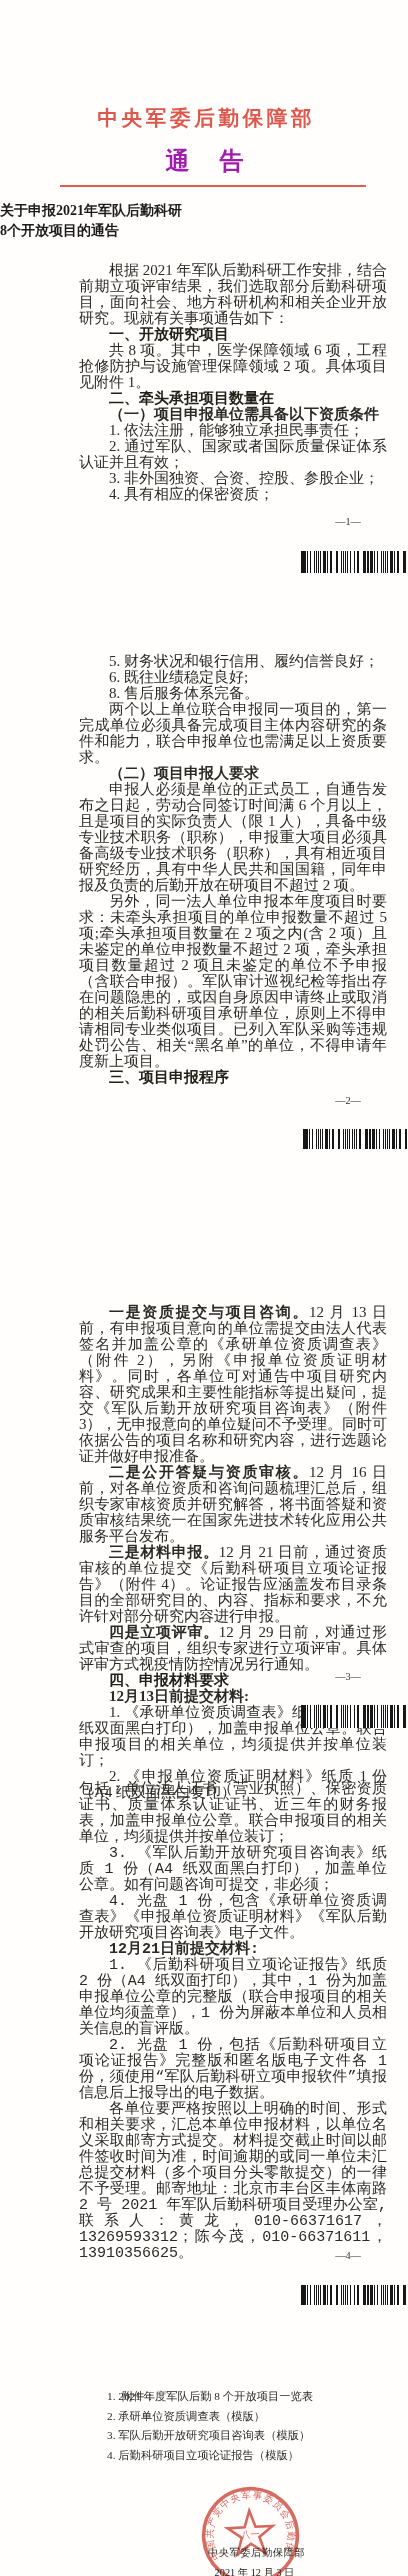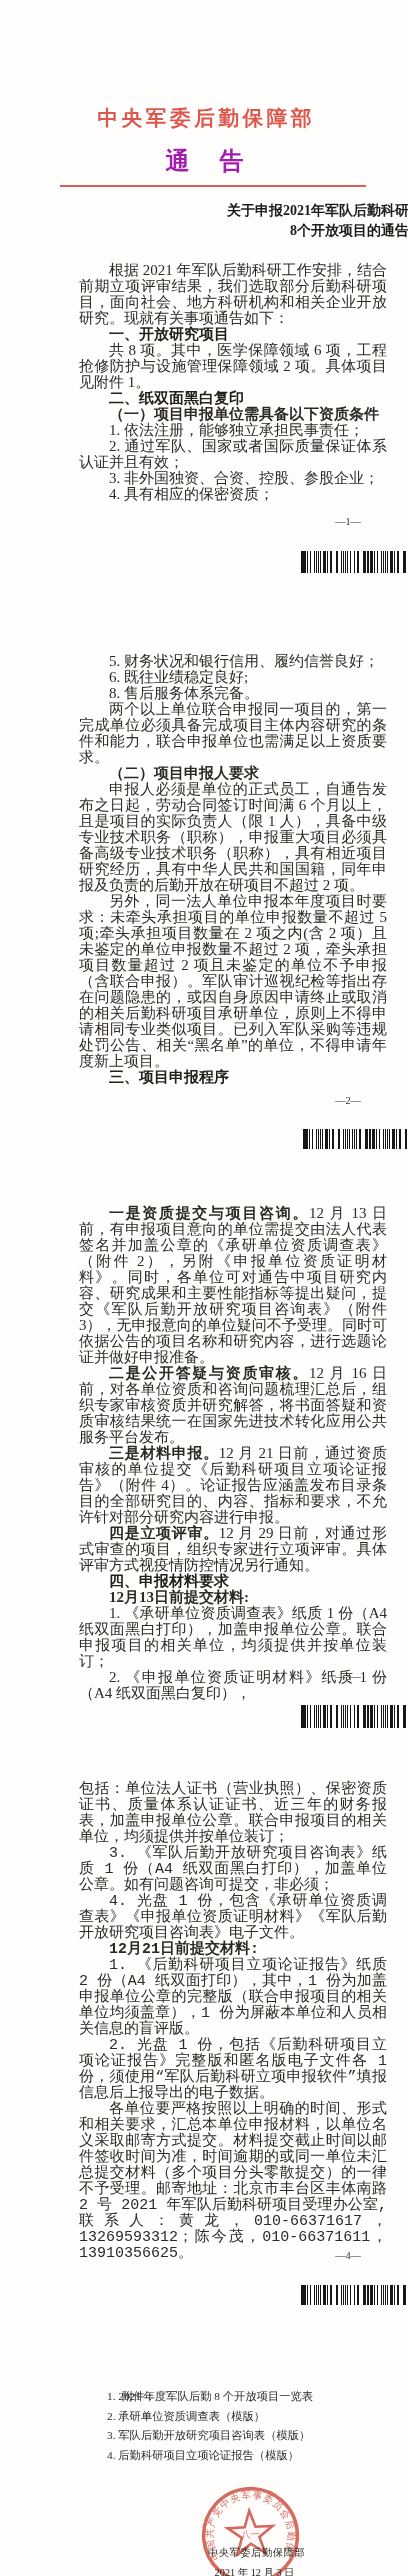--- a/index.html
+++ b/index.html
@@ -7,34 +7,34 @@
        font-family:"Liberation Serif","DejaVu Serif",serif;color:#2d2a26;}
 
   
   .org-header{position:absolute;top:104px;left:0;width:100%;text-align:center;
     font-size:20.6px;font-weight:700;color:#dc584c;letter-spacing:3.6px;text-indent:3.6px;}
   .notice-title{position:absolute;top:145px;left:0;width:100%;text-align:center;
     font-size:24px;font-weight:700;color:#a21caf;letter-spacing:30px;text-indent:30px;}
   .red-line{position:absolute;top:185px;left:60px;width:306px;height:2.1px;background:#dd5e52;}
 
   
-  .doc-title{position:absolute;top:201px;left:0;width:100%;text-align:right;
+  .doc-title{position:absolute;top:201px;left:0;width:100%;text-align:left;
     font-size:14px;line-height:20px;font-weight:700;color:#1e1c19;}
 
   
   .body{position:absolute;left:53px;width:308px;font-size:15px;line-height:16px;
         text-align:justify;color:#2d2a26;margin-left:26px;}
   .body p{margin:0;text-indent:2em;}
   .body p.noindent{text-indent:0;}
   .sec{font-family:"Liberation Sans","DejaVu Sans",sans-serif;font-weight:700;color:#232019;}
   .subhead{font-weight:700;}
   .lead{font-weight:700;}
   .body1{top:262px;}
   .body2{top:653px;}
-  .body3{top:1205px;}
+  .body3{top:1304px;}
   .body4{top:1782px;font-family:Liberation Mono, monospace;}
 
   
   .pn{position:absolute;left:329px;width:38px;text-align:center;font-size:10.3px;color:#33302c;}
 
   
   .bc{position:absolute;border-left:2.6px solid #171717;border-right:2.1px solid #171717;
     background:repeating-linear-gradient(90deg,
       #171717 0 1px,#fff 1px 1.5px,#171717 1.5px 2.6px,#fff 2.6px 4.1px,
       #171717 4.1px 4.6px,#fff 4.6px 6.7px,#171717 6.7px 8.2px,#fff 8.2px 8.8px,
@@ -63,21 +63,21 @@
 
   <div class="doc-title">
     <div>关于申报2021年军队后勤科研</div>
     <div>8个开放项目的通告</div>
   </div>
 
   <div class="body body1">
     <p>根据 2021 年军队后勤科研工作安排，结合前期立项评审结果，我们选取部分后勤科研项目，面向社会、地方科研机构和相关企业开放研究。现就有关事项通告如下：</p>
     <p class="sec">一、开放研究项目</p>
     <p>共 8 项。其中，医学保障领域 6 项，工程抢修防护与设施管理保障领域 2 项。具体项目见附件 1。</p>
-    <p class="sec">二、纸双面黑白复印</p>
+    <p class="sec">二、牵头承担项目数量在</p>
     <p class="subhead">（一）项目申报单位需具备以下资质条件</p>
     <p>1. 依法注册，能够独立承担民事责任；</p>
     <p>2. 通过军队、国家或者国际质量保证体系认证并且有效；</p>
     <p>3. 非外国独资、合资、控股、参股企业；</p>
     <p>4. 具有相应的保密资质；</p>
   </div>
   <div class="pn" style="top:516px;">—1—</div>
   <div class="bc" style="left:301px;top:551px;width:101px;height:21.6px;"></div>
 
   <div class="body body2">

